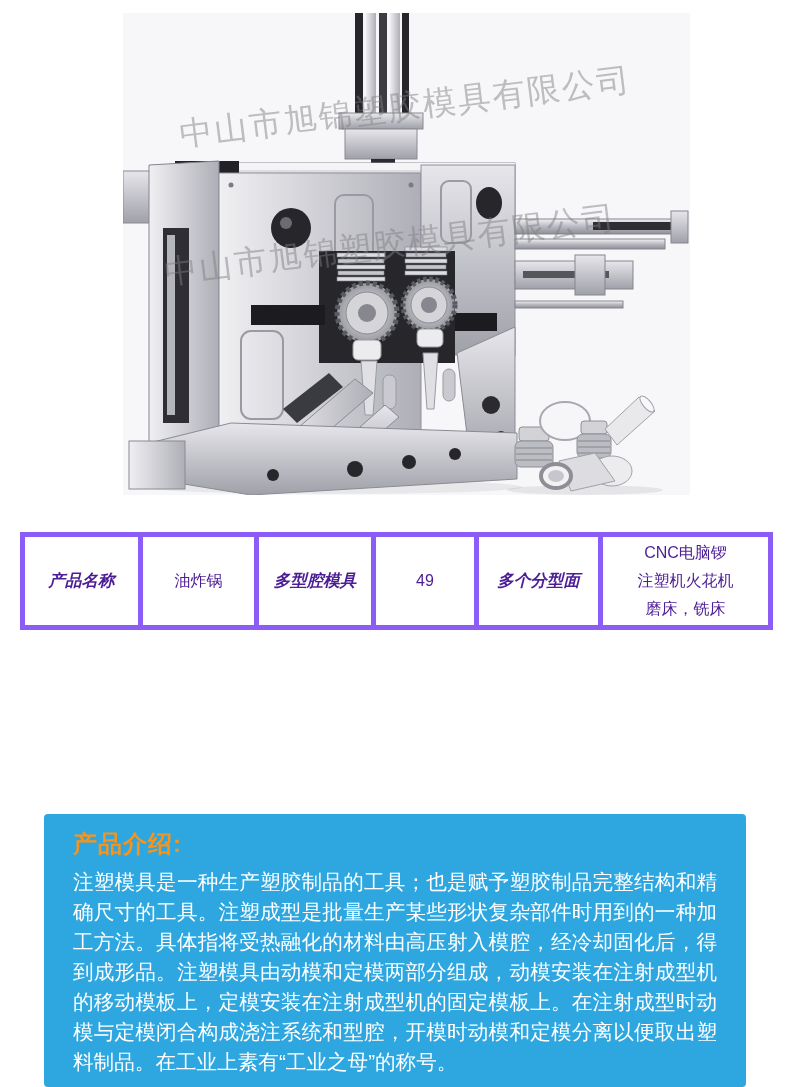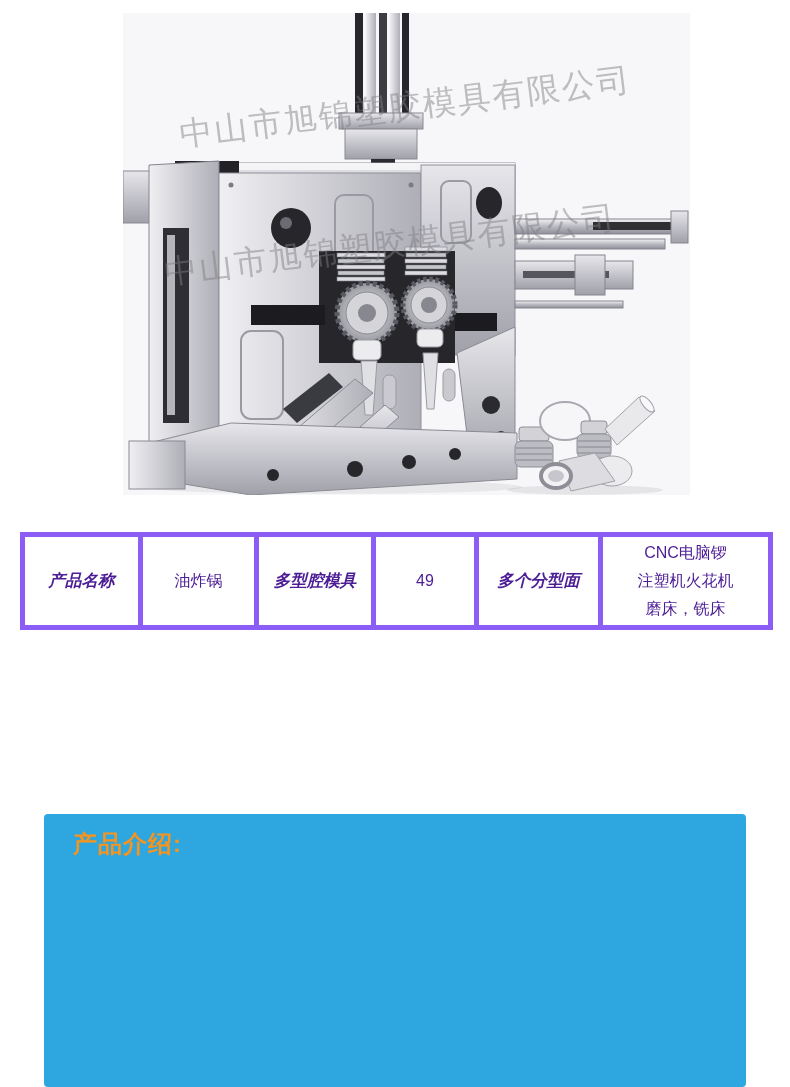--- a/index.html
+++ b/index.html
@@ -212,15 +212,16 @@
       <td class="lbl">多个分型面</td>
       <td class="val">CNC电脑锣
 注塑机火花机
 磨床，铣床</td>
     </tr>
   </tbody>
     </table>
 
   <div class="intro-box" id="intro-box" style="background: rgb(46, 167, 224);">
     <div class="intro-title" id="intro-title" style="color: rgb(247, 148, 29);">产品介绍:</div>
+    <p class="intro-text">注塑模具是一种生产塑胶制品的工具；也是赋予塑胶制品完整结构和精确尺寸的工具。注塑成型是批量生产某些形状复杂部件时用到的一种加工方法。具体指将受热融化的材料由高压射入模腔，经冷却固化后，得到成形品。注塑模具由动模和定模两部分组成，动模安装在注射成型机的移动模板上，定模安装在注射成型机的固定模板上。在注射成型时动模与定模闭合构成浇注系统和型腔，开模时动模和定模分离以便取出塑料制品。在工业上素有“工业之母”的称号。</p>
   </div>
 
 </div>
 
 </body></html>

